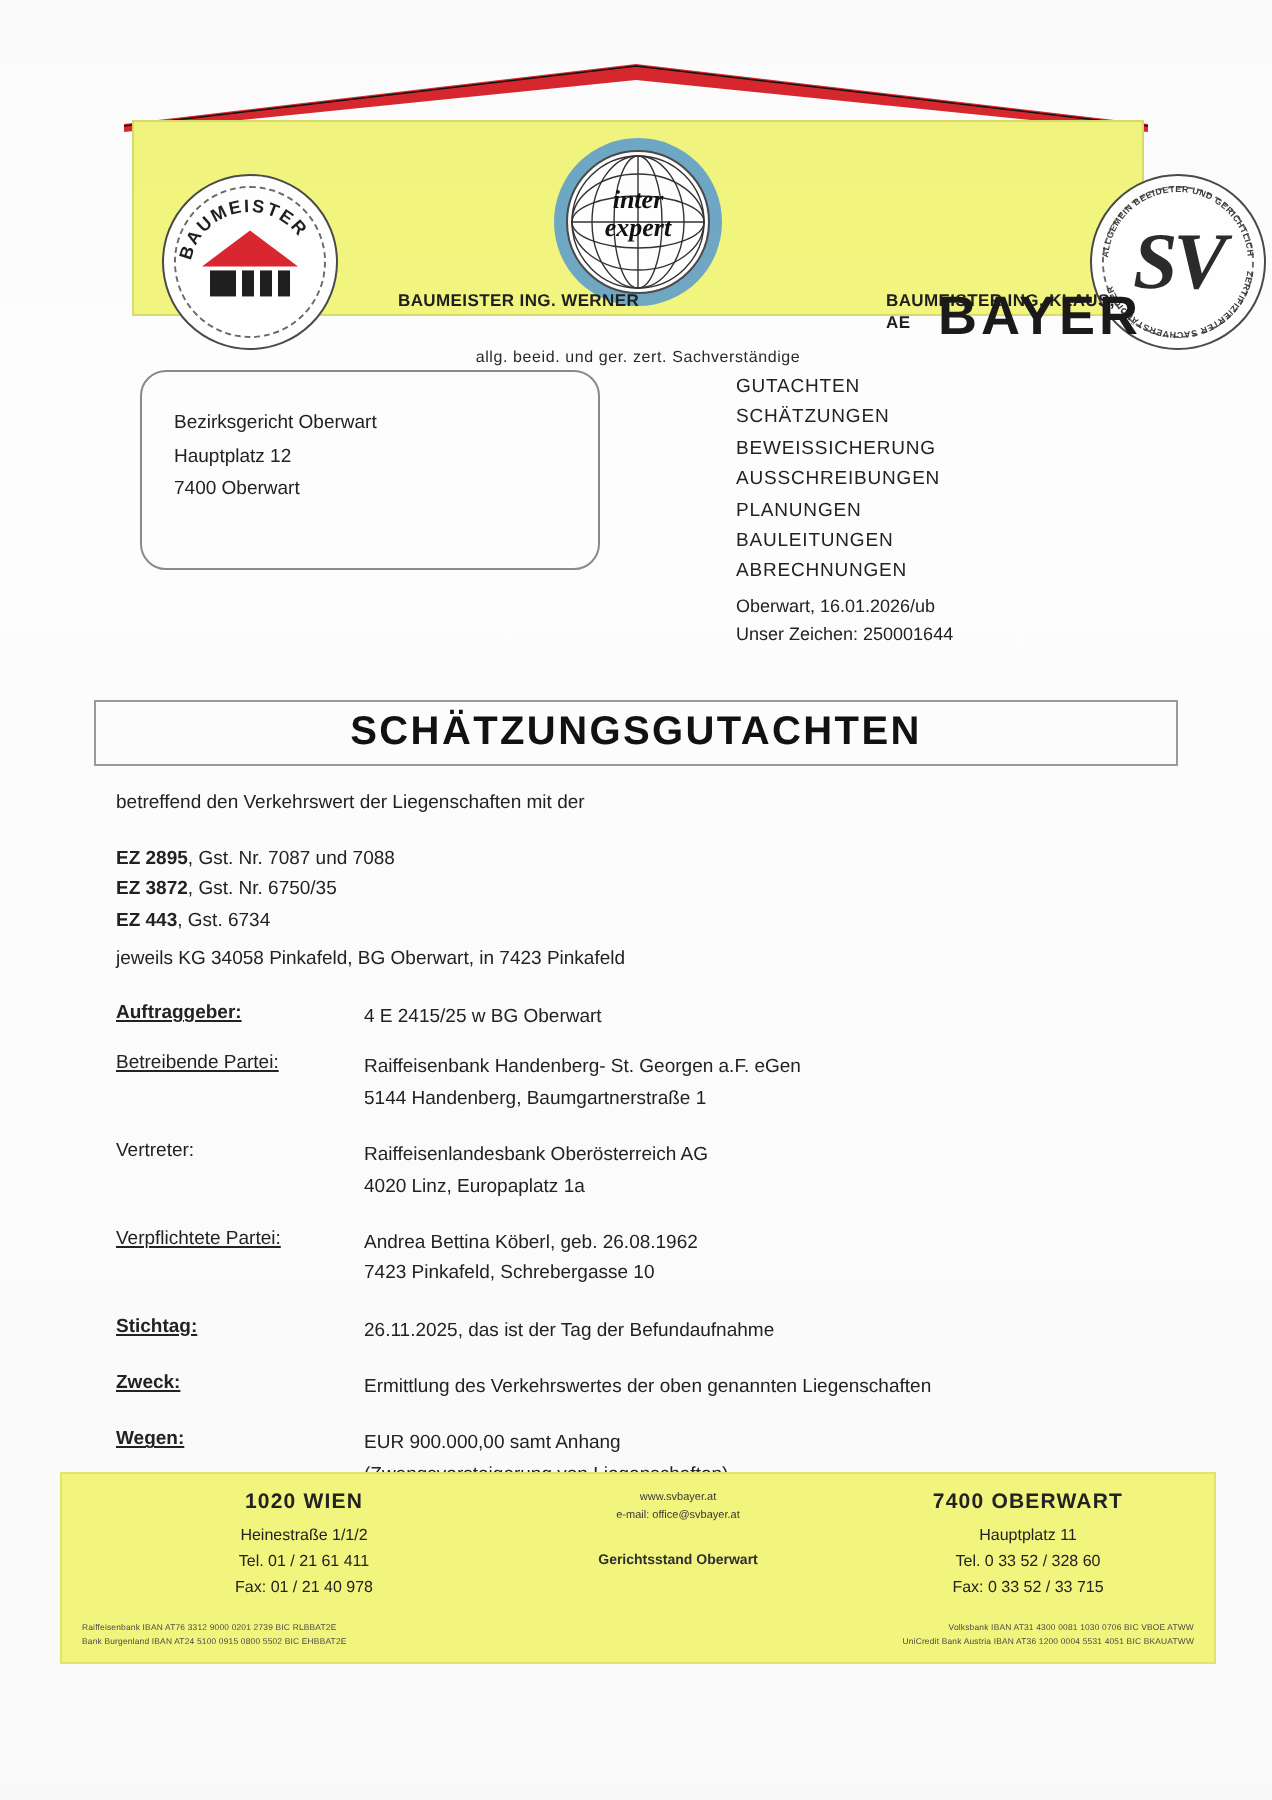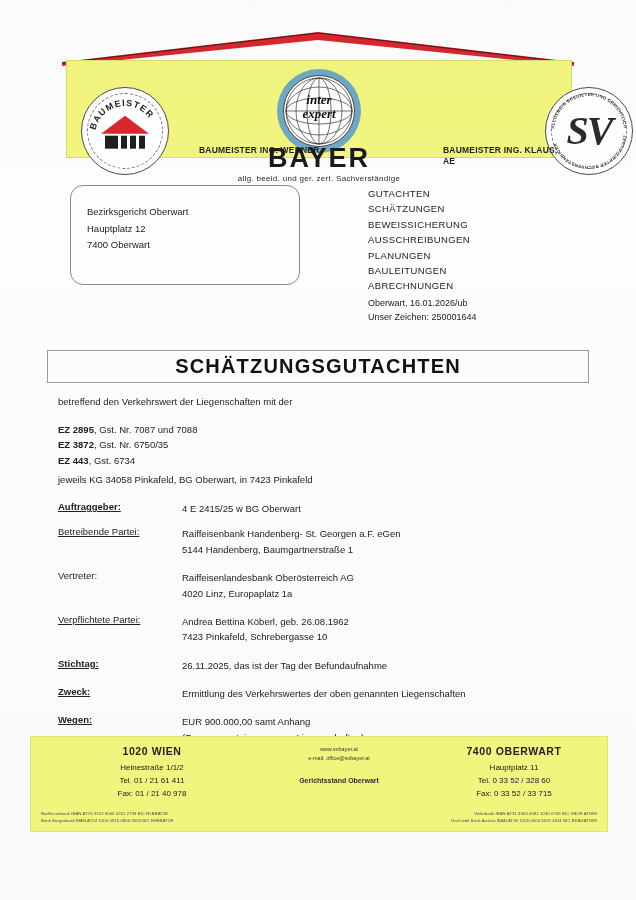--- a/index.html
+++ b/index.html
@@ -124,21 +124,21 @@
     font-size: 13px;
     color: #111;
     line-height: 1.05;
     z-index: 3;
   }
   .brand-name {
     position: absolute;
     left: 0;
     right: 0;
     top: 82px;
-    text-align: center;
+    text-align: right;
     font-family: "Liberation Sans", sans-serif;
     font-weight: bold;
     font-size: 27px;
     letter-spacing: 2px;
     color: #1a1a1a;
     z-index: 4;
   }
   .brand-left, .brand-right {
     position: absolute;
     top: 84px;

